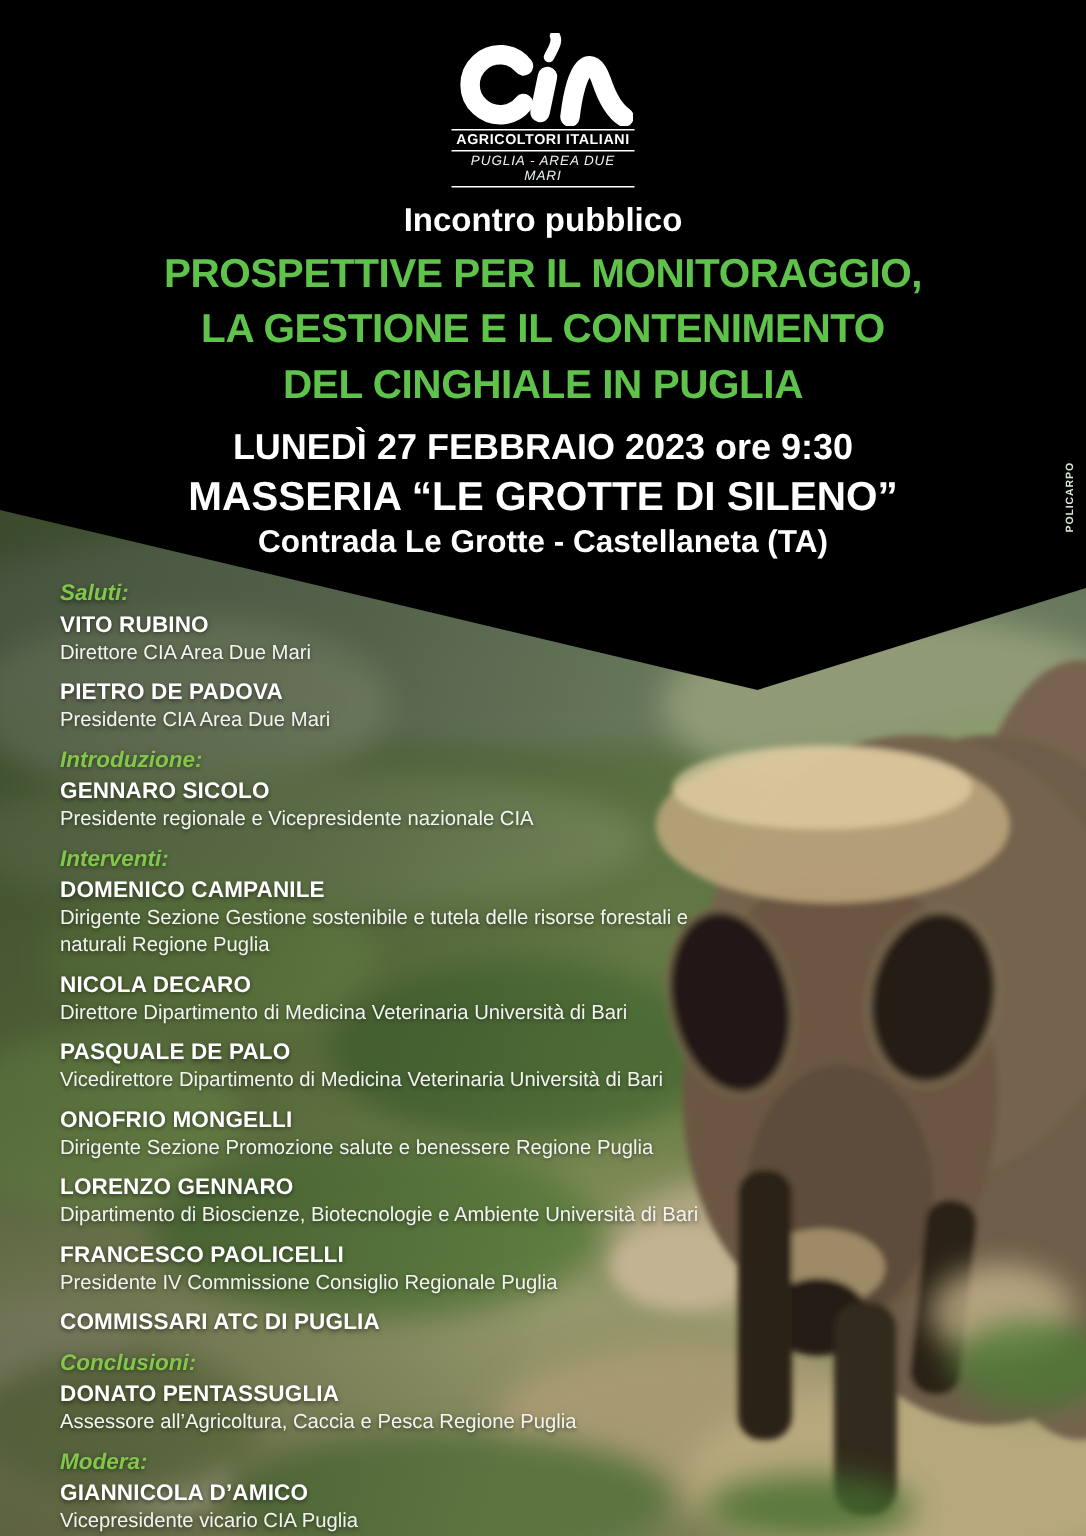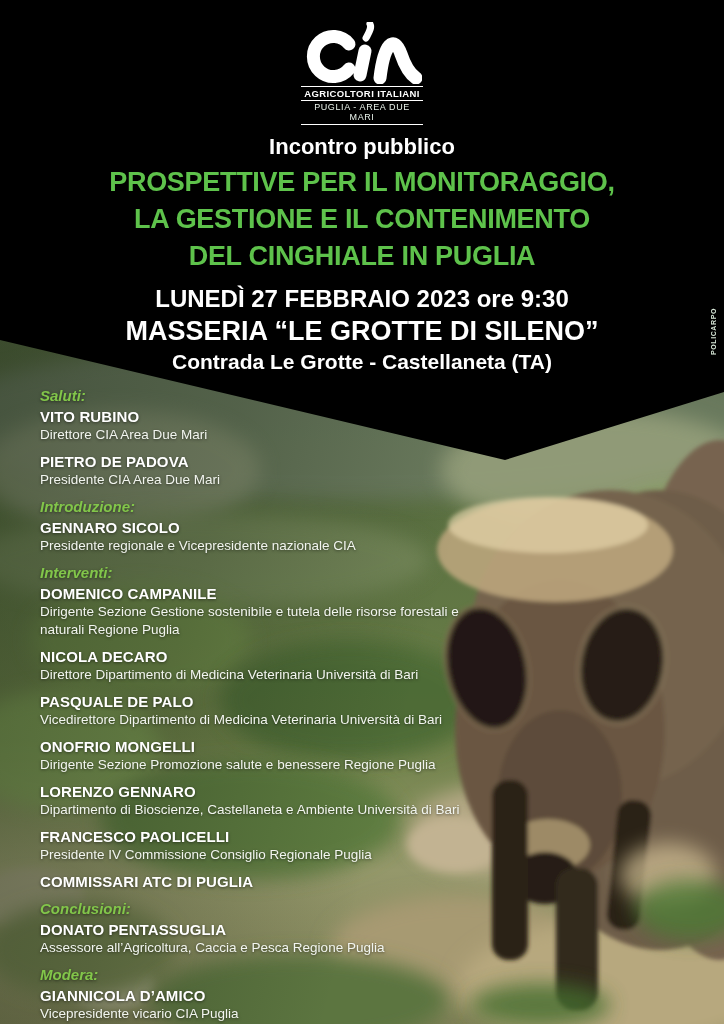--- a/index.html
+++ b/index.html
@@ -16,21 +16,21 @@
   .banner{
     position:absolute;left:0;top:0;width:724px;height:470px;z-index:2;
     background:#000000;color:#fff;text-align:center;
     clip-path:polygon(0 0,724px 0,724px 392px,505px 460px,0 340px);
   }
   .logo{padding-top:22px;}
   .logo svg{display:block;margin:0 auto;}
   .logo-org{width:122px;margin:2px auto 0;border-top:1.5px solid #fff;border-bottom:1.5px solid #fff;
     font-weight:bold;font-size:9.5px;letter-spacing:.4px;padding:1px 0;}
   .logo-area{width:122px;margin:0 auto;border-bottom:1.5px solid #fff;
-    font-size:9px;letter-spacing:.6px;padding:1px 0 2px;color:#eaf4ec;}
+    font-size:9px;letter-spacing:.6px;padding:1px 0 2px;color:#eaf4ec;font-style:italic;}
   .kicker{margin-top:9px;font-size:22px;font-weight:bold;}
   .title{margin-top:4px;font-weight:bold;color:#5ec24b;font-size:27px;line-height:37px;letter-spacing:-.3px;}
   .when{margin-top:7px;font-weight:bold;font-size:24px;line-height:33px;}
   .venue{font-weight:bold;font-size:27px;line-height:33px;}
   .address{font-weight:bold;font-size:21px;line-height:28px;}
   
   .credit{position:absolute;z-index:3;right:7px;top:308px;
     writing-mode:vertical-rl;transform:rotate(180deg);
     font-size:7px;letter-spacing:.6px;color:#d8e8d8;font-weight:bold;}
   
@@ -176,21 +176,21 @@
         <div class="entry">
           <div class="name">PASQUALE DE PALO</div>
           <div class="role">Vicedirettore Dipartimento di Medicina Veterinaria Università di Bari</div>
         </div>
         <div class="entry">
           <div class="name">ONOFRIO MONGELLI</div>
           <div class="role">Dirigente Sezione Promozione salute e benessere Regione Puglia</div>
         </div>
         <div class="entry">
           <div class="name">LORENZO GENNARO</div>
-          <div class="role">Dipartimento di Bioscienze, Castellaneta e Ambiente Università di Bari</div>
+          <div class="role">Dipartimento di Bioscienze, Biotecnologie e Ambiente Università di Bari</div>
         </div>
         <div class="entry">
           <div class="name">FRANCESCO PAOLICELLI</div>
           <div class="role">Presidente IV Commissione Consiglio Regionale Puglia</div>
         </div>
         <div class="entry">
           <div class="name">COMMISSARI ATC DI PUGLIA</div>
         </div>
       </div>
   </div>

